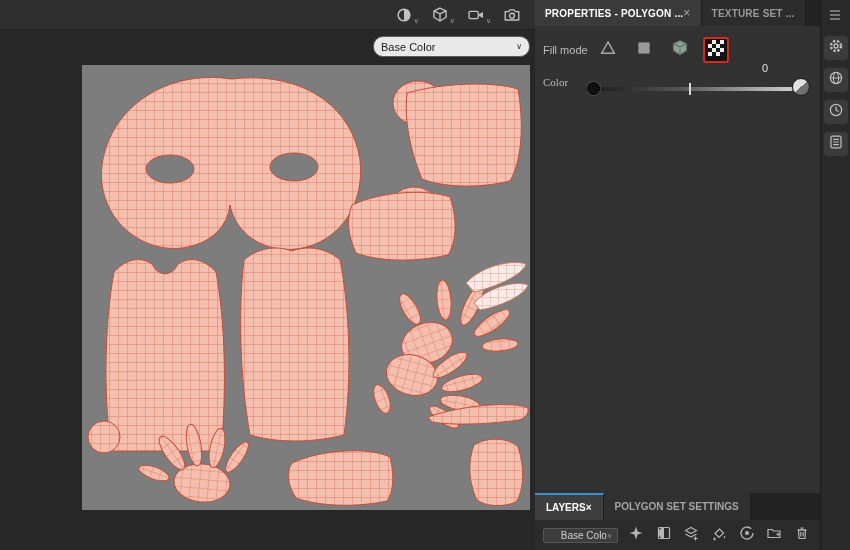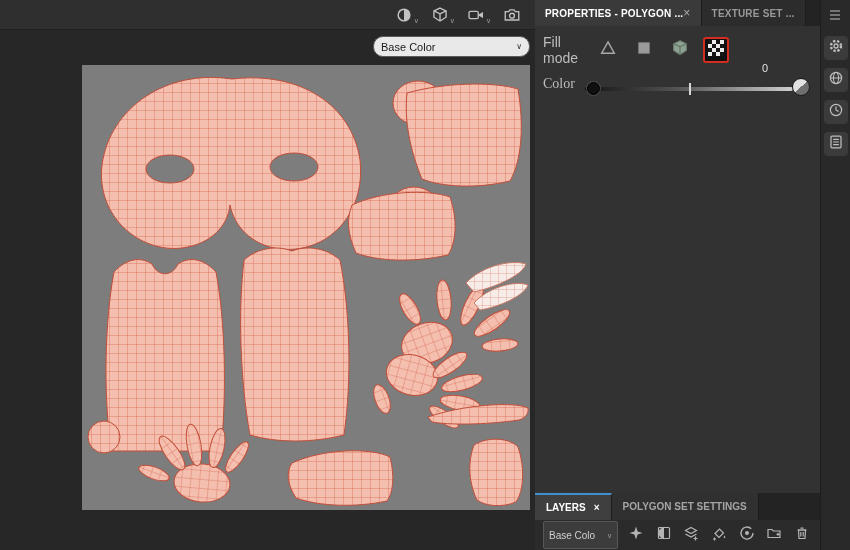--- a/index.html
+++ b/index.html
@@ -28,48 +28,48 @@
   
   .right-panel { position:absolute; left:535px; top:0; width:285px; height:550px; background:#323233; }
   .tabbar { position:absolute; left:0; top:0; width:285px; height:26px; background:#232323; display:flex; }
   .tab { display:flex; align-items:center; padding:0 10px; font-size:10px; font-weight:bold;
          letter-spacing:.2px; color:#999; background:#2c2c2c; border-right:1px solid #1c1c1c;
          white-space:nowrap; cursor:pointer; }
   .tab.active { background:#3a3a3a; color:#fff; }
   .tab .x { color:#aaa; font-weight:normal; font-size:12px; }
 
   .props { position:absolute; left:0; top:26px; width:285px; height:467px; background:#323233; }
-  .row-label { font-size:14px; color:#bdbdbd; }
+  .row-label { font-size:11px; color:#bdbdbd; }
 
   .fillmode-row { position:absolute; left:8px; top:8px; height:32px; display:flex; align-items:center; }
   .fillmode-row .row-label { width:52px; }
   .fm-opt { width:26px; height:26px; display:flex; align-items:center; justify-content:center;
             margin-right:10px; cursor:pointer; border-radius:3px; }
   .fm-opt.selected { border:2px solid #d22d20; background:#111; margin-right:0; }
 
   .color-label { position:absolute; left:8px; top:50px;font-family:Liberation Serif, serif; }
   .color-value { position:absolute; right:52px; top:36px; font-size:11px; color:#e0e0e0; }
   .slider-track { position:absolute; left:50px; top:61px; width:208px; height:4px; border-radius:2px;
                   background:linear-gradient(90deg,#141414,#555 45%,#cfcfcf); cursor:pointer; }
   .slider-knob { position:absolute; left:2px; top:-5px; width:13px; height:13px; border-radius:50%;
                  background:#101010; border:1px solid #000; box-shadow:0 0 0 1px #4a4a4a; cursor:pointer; }
   .slider-tick { position:absolute; left:104px; top:-4px; width:2px; height:12px; background:#d8d8d8; }
   .color-swatch { position:absolute; left:257px; top:52px; width:18px; height:18px; border-radius:50%;
                   border:1px solid #1c1c1c; cursor:pointer;
                   background:linear-gradient(135deg,#e2e2e2 0 50%,#6f6f6f 50% 100%); }
 
   
   .bottom-tabs { position:absolute; left:0; top:493px; width:285px; height:27px; background:#232323; display:flex; }
-  .btab { display:flex; align-items:center; gap:8px; padding:0 11px; font-size:10px; font-weight:bold;
+  .btab { display:flex; align-items:center; padding:0 11px; font-size:10px; font-weight:bold;
           color:#a5a5a5; background:#303030; border-right:1px solid #1c1c1c; white-space:nowrap; cursor:pointer; }
   .btab.active { background:#3f3f3f; color:#fff; border-top:2px solid #3e8ed0; }
   .bottom-toolbar { position:absolute; left:0; top:520px; width:285px; height:30px; background:#2b2b2b;
                     display:flex; align-items:center; gap:8px; padding:0 8px; }
-  .mini-dd { width:76px; height:28px; background:#3c3c3c; border:1px solid #575757; border-radius:2px;
-             display:flex; align-items:center; justify-content:space-between; padding:0 5px;
+  .mini-dd { width:76px; height:15px; background:#3c3c3c; border:1px solid #575757; border-radius:2px;
+             display:flex; align-items:center; justify-content:flex-end; padding:0 5px;
              font-size:10px; color:#cfcfcf; cursor:pointer; }
   .tool-ic { width:20px; height:20px; display:flex; align-items:center; justify-content:center; cursor:pointer; }
   .tool-ic.trash { margin-left:auto; }
 
   
   .dock { position:absolute; left:820px; top:0; width:30px; height:550px; background:#292929;
           border-left:1px solid #1d1d1d; }
   .dock-menu { position:absolute; left:7px; top:7px; cursor:pointer; }
   .dock-btn { position:absolute; left:3px; width:24px; height:24px; background:#3b3b3b; border-radius:4px;
               display:flex; align-items:center; justify-content:center; cursor:pointer; }

